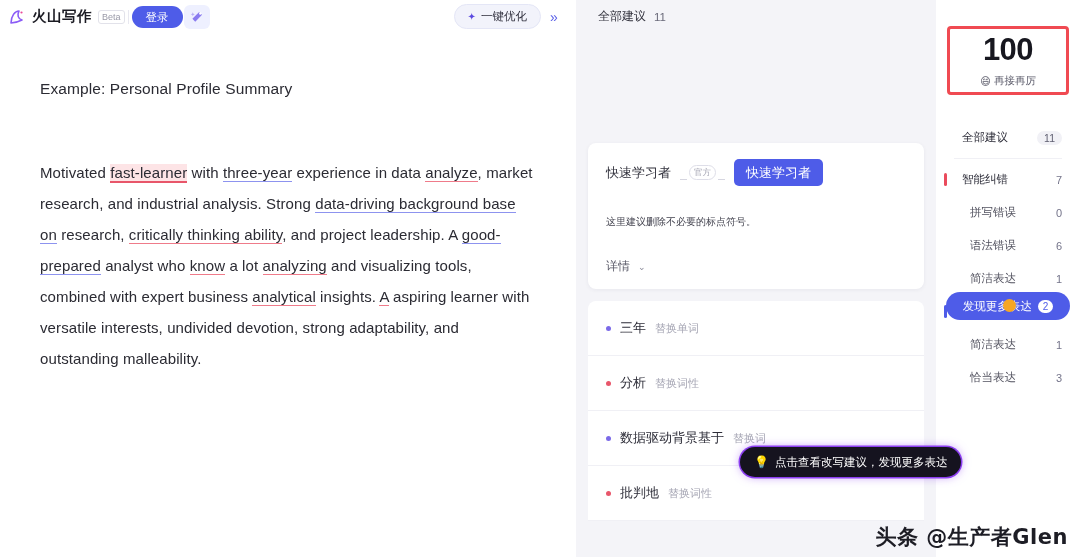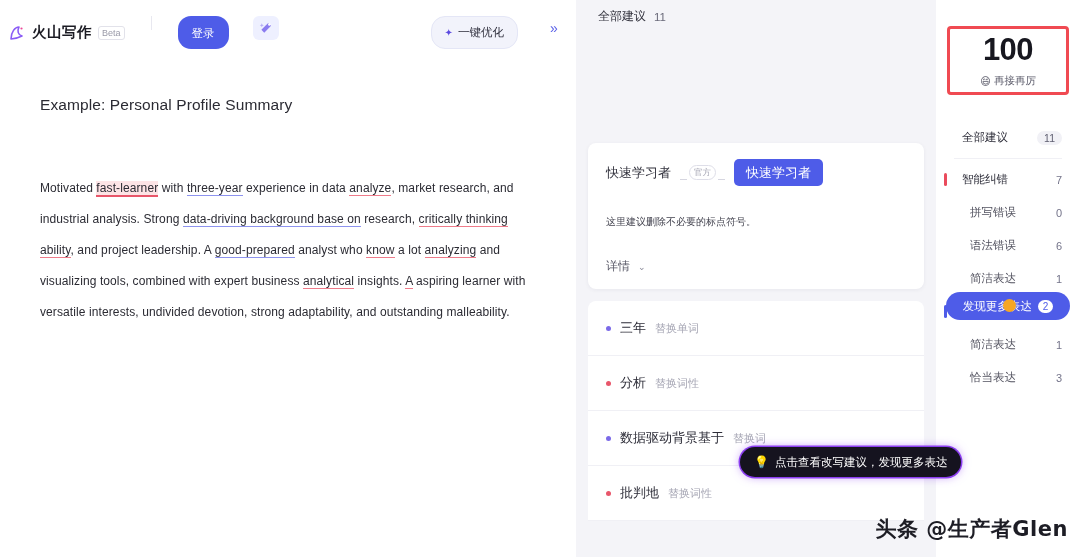--- a/index.html
+++ b/index.html
@@ -17,25 +17,24 @@
 
   
   .editor-col {
     width: 576px; height: 557px;
     background: #ffffff;
     position: relative;
     display: flex; flex-direction: column;
   }
   .topbar {
     height: 33px;
-    display: flex; 
+    display: flex; align-items: center;
     padding: 0 10px 0 8px;
-    gap: 24px;
+    gap: 1px;
     flex: none;
-    margin-top: 16px;
   }
   .brand { display: flex; align-items: center; gap: 4px; }
   .brand-mark {
     width: 20px; height: 20px;
     position: relative;
   }
   .brand-mark svg { display: block; }
   .brand-name {
     font-size: 14.5px; font-weight: 700;
     color: #1b1b23; letter-spacing: .5px;
@@ -86,21 +85,21 @@
     flex: 1;
     overflow: hidden;
   }
   .doc-title {
     font-size: 15.5px; color: #2b2b33;
     line-height: 24px;
     margin-bottom: 56px;
     letter-spacing: .1px;
   }
   .doc-body {
-    font-size: 12px;
+    font-size: 15px;
     color: #2b2b33;
     line-height: 31px;
     letter-spacing: .1px;
   }
   .mk-red {
     background: #fde4e6;
     border-bottom: 2px solid #e8566a;
     padding-bottom: 0px;
   }
   .mk-red-u { border-bottom: 1.5px solid #ef7b8a; }
@@ -295,21 +294,21 @@
     box-shadow: 0 0 0 1.5px #8b3df0, 0 0 10px rgba(139,61,240,.55);
     color: #ffffff; font-size: 11.5px;
     white-space: nowrap;
     z-index: 40;
   }
   .tooltip .bulb { font-size: 12px; }
 
   
   .watermark {
     position: absolute;
-    right: 12px; bottom: 14px;
+    right: 12px; bottom: 6px;
     font-size: 21px; font-weight: 700;
     color: #1d1d25;
     letter-spacing: .5px;
     z-index: 30;
     font-family: "DejaVu Sans", "Liberation Sans", sans-serif;
   }
 </style>
 </head>
 <body>
 

